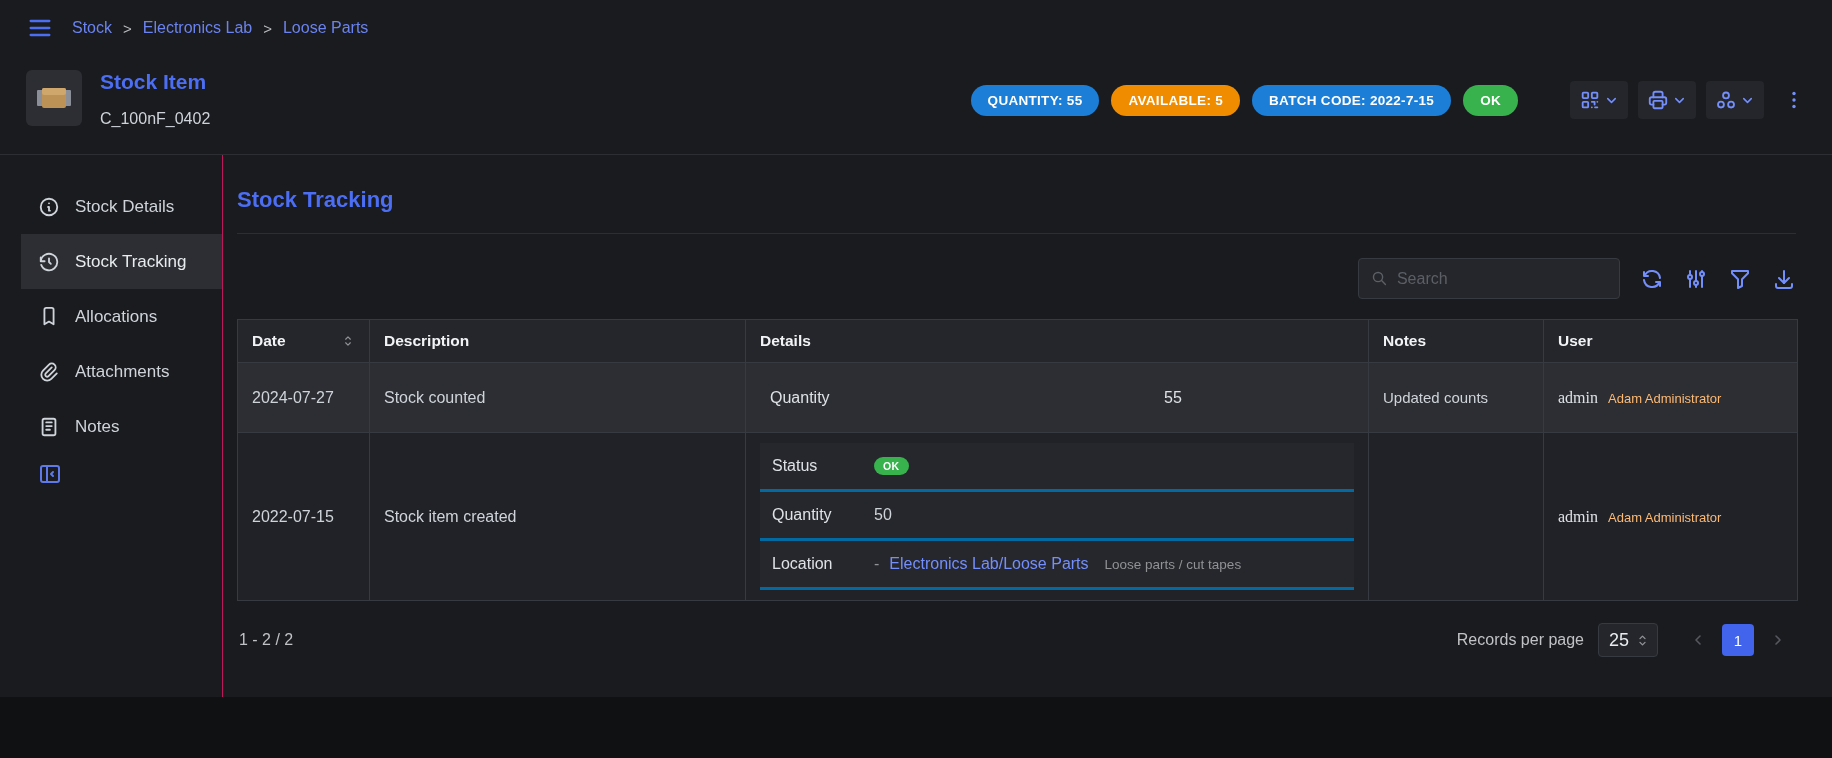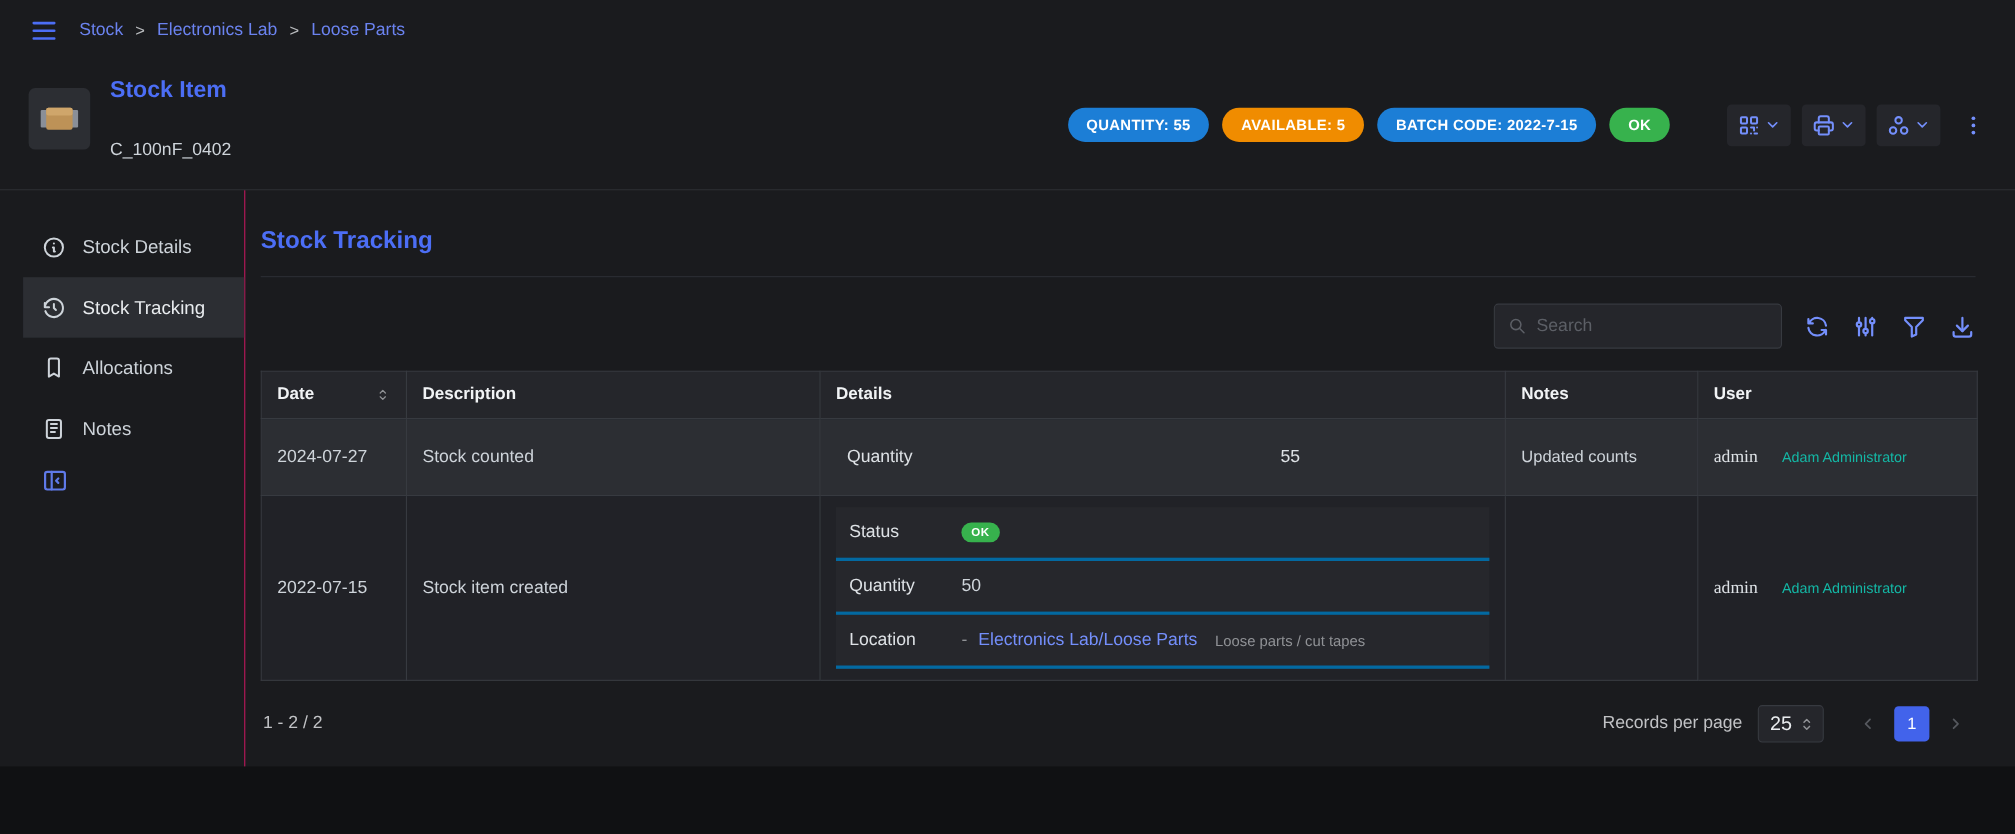--- a/index.html
+++ b/index.html
@@ -12,25 +12,25 @@
   svg { display:block; }
 
   
   .topbar { height:56px; display:flex; align-items:center; padding:0 26px; gap:18px; flex:0 0 auto; }
   .hamburger { color:#4c6ef5; cursor:pointer; display:flex; }
   .breadcrumbs { display:flex; align-items:center; gap:11px; font-size:16px; }
   .crumb { color:#6b83f0; cursor:pointer; }
   .crumb-sep { color:#b9bbbe; font-size:15px; }
 
   
-  .page-header { display:flex; align-items:center; padding:14px 26px 26px 26px; border-bottom:1px solid #2c2e33; flex:0 0 auto; }
+  .page-header { display:flex; align-items:flex-start; padding:14px 26px 26px 26px; border-bottom:1px solid #2c2e33; flex:0 0 auto; }
   .thumb { width:56px; height:56px; background:#2c2e33; border-radius:6px; display:flex; align-items:center; justify-content:center; cursor:pointer; }
   .title-block { margin-left:18px; }
   .page-title { color:#4c6ef5; font-size:21px; font-weight:700; }
-  .page-subtitle { color:#ced4da; font-size:16px; margin-top:34px; }
+  .page-subtitle { color:#ced4da; font-size:16px; margin-top:16px; }
   .header-right { margin-left:auto; display:flex; align-items:center; gap:12px; margin-top:11px; }
   .badge { height:31px; border-radius:16px; padding:0 17px; font-weight:700; font-size:13.5px; color:#fff; display:flex; align-items:center; letter-spacing:.3px; }
   .badge.blue { background:#1c7ed6; }
   .badge.orange { background:#f08c00; }
   .badge.green { background:#37b24d; }
   .actions-group { display:flex; align-items:center; gap:10px; margin-left:40px; }
   .action-btn { height:38px; padding:0 9px; border-radius:4px; background:#25262b; display:flex; align-items:center; gap:3px; color:#748ffc; cursor:pointer; }
   .kebab { color:#748ffc; margin-left:8px; cursor:pointer; display:flex; }
 
   
@@ -70,21 +70,21 @@
   .sub-table { }
   .sub-row { display:flex; align-items:center; height:49px; border-bottom:3px solid #0369a1; background:#26272c; padding:0 12px; }
   .sub-key { width:102px; color:#dee2e6; font-size:16px; flex:0 0 auto; }
   .sub-val { display:flex; align-items:center; gap:10px; color:#ced4da; font-size:16px; min-width:0; }
   .mini-badge { background:#37b24d; color:#fff; font-weight:700; font-size:10.5px; padding:3px 9px; border-radius:10px; letter-spacing:.4px; }
   .loc-prefix { color:#909296; }
   .link { color:#748ffc; cursor:pointer; }
   .loc-detail { color:#909296; font-size:13.5px; margin-left:6px; white-space:nowrap; }
 
   .user-cell .uname { color:#dee2e6;font-family:Liberation Serif, serif; }
-  .user-cell .ufull { color:#14b8a6; font-size:13px; margin-left:22px;text-align:right; }
+  .user-cell .ufull { color:#fdba74; font-size:13px; margin-left:10px;text-align:right; }
   .notes-cell { font-size:15px; color:#ced4da; }
 
   
   .table-footer { display:flex; align-items:center; margin-top:22px; padding:0 2px;justify-content:space-between; }
   .range { font-size:16px; color:#c1c2c5; }
   .footer-right { margin-left:auto; display:flex; align-items:center; gap:14px; }
   .rpp-label { font-size:16px; color:#c1c2c5; }
   .select { width:60px; height:34px; border:1px solid #373a40; background:#25262b; border-radius:4px; display:flex; align-items:center; justify-content:space-between; padding:0 7px 0 10px; font-size:18px; color:#e9ecef; cursor:pointer; }
   .select .sel-icon { color:#909296; display:flex; }
   .pagination { display:flex; align-items:center; gap:8px; margin-left:10px; }
@@ -199,20 +199,28 @@
         </span>
         <span>Stock Tracking</span>
       </div>
       <div class="side-item">
         <span class="side-icon">
           <svg width="22" height="22" viewBox="0 0 24 24" fill="none" stroke="currentColor" stroke-width="2" stroke-linecap="round" stroke-linejoin="round">
               <path d="M7 4a2 2 0 0 1 2-2h6a2 2 0 0 1 2 2v16l-5-3-5 3z"></path>
             </svg>
         </span>
         <span>Allocations</span>
+      </div>
+      <div class="side-item">
+        <span class="side-icon">
+          <svg width="22" height="22" viewBox="0 0 24 24" fill="none" stroke="currentColor" stroke-width="2" stroke-linecap="round" stroke-linejoin="round">
+              <path d="M15 7l-6.5 6.5a1.5 1.5 0 0 0 3 3L18 10a3 3 0 0 0-6-6l-6.5 6.5a4.5 4.5 0 0 0 9 9L20.5 13.5"></path>
+            </svg>
+        </span>
+        <span>Attachments</span>
       </div>
       <div class="side-item">
         <span class="side-icon">
           <svg width="22" height="22" viewBox="0 0 24 24" fill="none" stroke="currentColor" stroke-width="2" stroke-linecap="round" stroke-linejoin="round">
               <path d="M5 5a2 2 0 0 1 2-2h10a2 2 0 0 1 2 2v14a2 2 0 0 1-2 2H7a2 2 0 0 1-2-2z"></path>
               <path d="M9 7h6"></path>
               <path d="M9 11h6"></path>
               <path d="M9 15h4"></path>
             </svg>
         </span>

